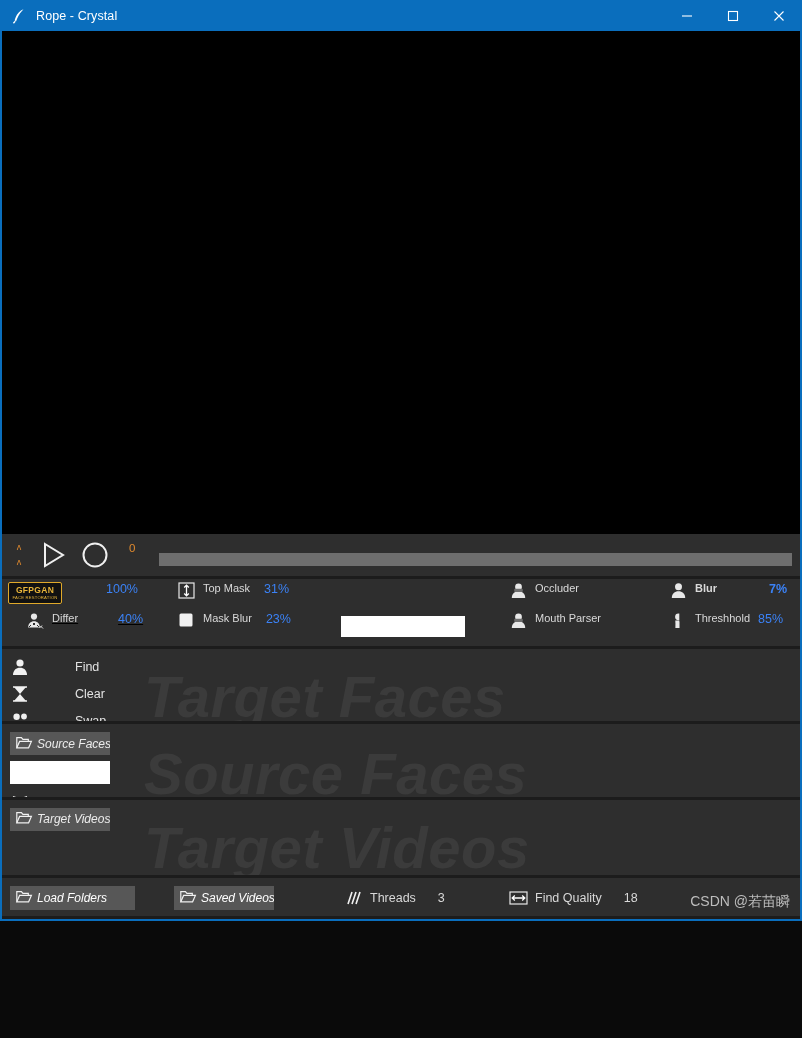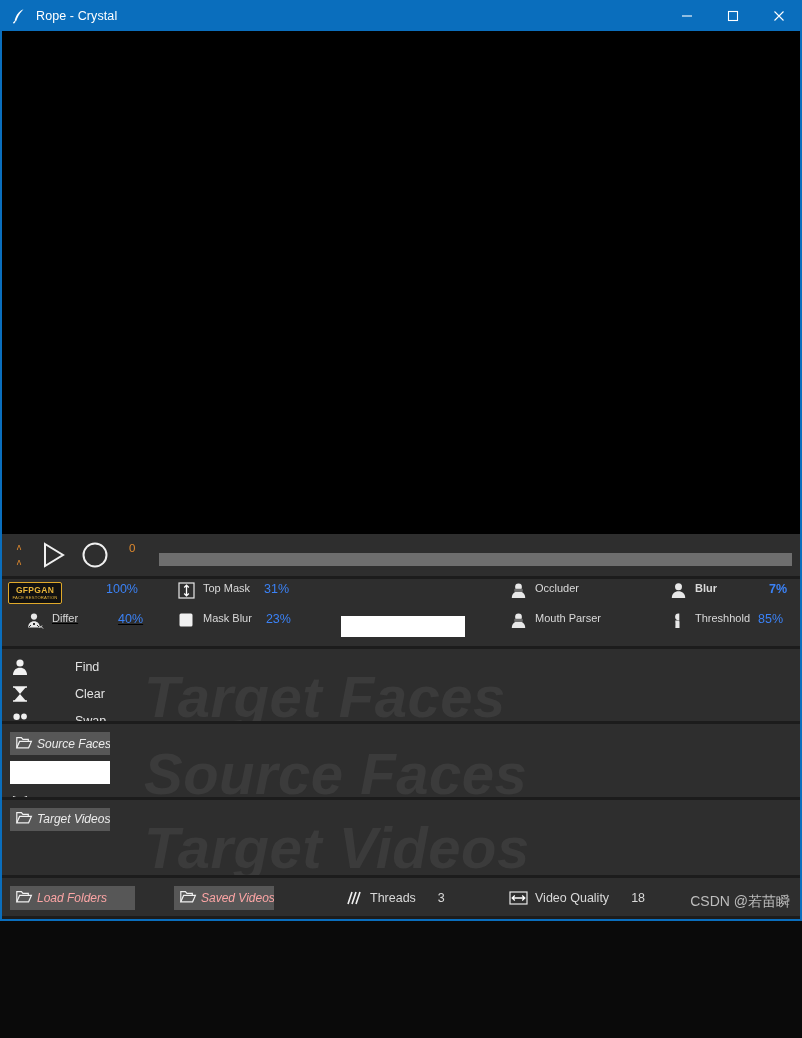--- a/index.html
+++ b/index.html
@@ -192,21 +192,21 @@
     border-bottom: 3px solid #1c1c1c;
   }
   .bb-item { position: absolute; display: flex; align-items: center; height: 24px; top: 8px; }
   .bb-item .ico { width: 22px; flex: 0 0 22px; display:flex; align-items:center; justify-content:center;}
   .bb-item .lbl { color: #d9d9d9; font-size: 12.5px; margin-left: 6px; white-space: nowrap; }
   .bb-item .val { color: #d9d9d9; font-size: 12.5px; margin-left: 22px; }
   .bb-folder {
     background: #575757; height: 24px;
     display: flex; align-items: center; padding-left: 6px; overflow: hidden;
   }
-  .bb-folder .lbl { color: #fca5a5; font-size: 12px; font-style: italic; margin-left: 5px; white-space: nowrap; }
+  .bb-folder .lbl { color: #ffffff; font-size: 12px; font-style: italic; margin-left: 5px; white-space: nowrap; }
 
   
   .footer {
     flex: 1;
     background: #000000;
     position: relative;
     border-radius: 9px;
   }
   .watermark {
     position: absolute;
@@ -480,21 +480,21 @@
       <div class="val">3</div>
     </div>
 
     <div class="bb-item" style="left:505px;">
       <div class="ico">
         <svg width="19" height="16" viewBox="0 0 19 16">
           <rect x="1" y="2" width="17" height="12" fill="#2e2e2e" stroke="#e8e8e8" stroke-width="1.2"></rect>
           <path d="M3.6 8 L15.4 8 M5.8 5.6 L3.2 8 L5.8 10.4 M13.2 5.6 L15.8 8 L13.2 10.4" stroke="#ffffff" stroke-width="1.3" fill="none"></path>
         </svg>
       </div>
-      <div class="lbl">Video Quality</div>
+      <div class="lbl">Find Quality</div>
       <div class="val">18</div>
     </div>
   </div>
 
   <div class="footer">
     <div class="watermark">CSDN @若苗瞬</div>
   </div>
 
 </div>
 

